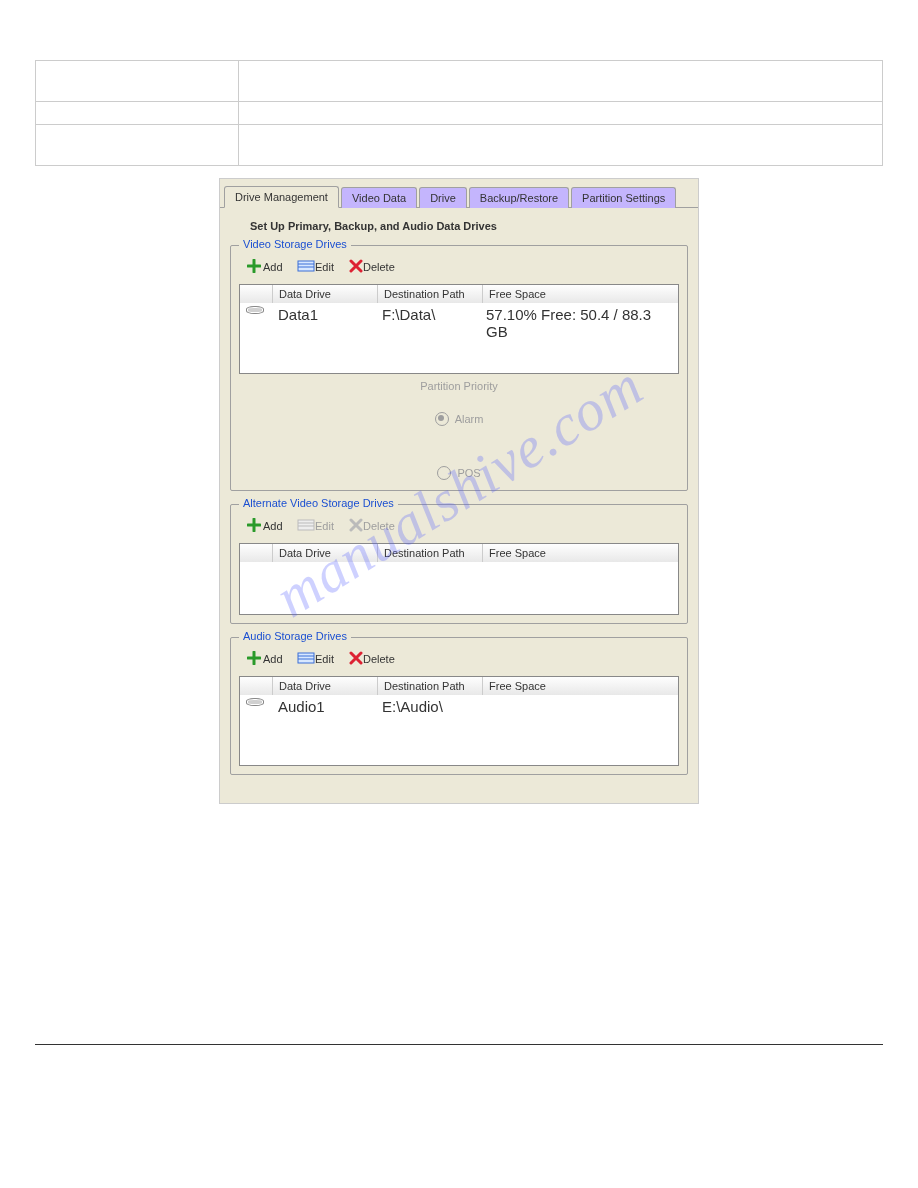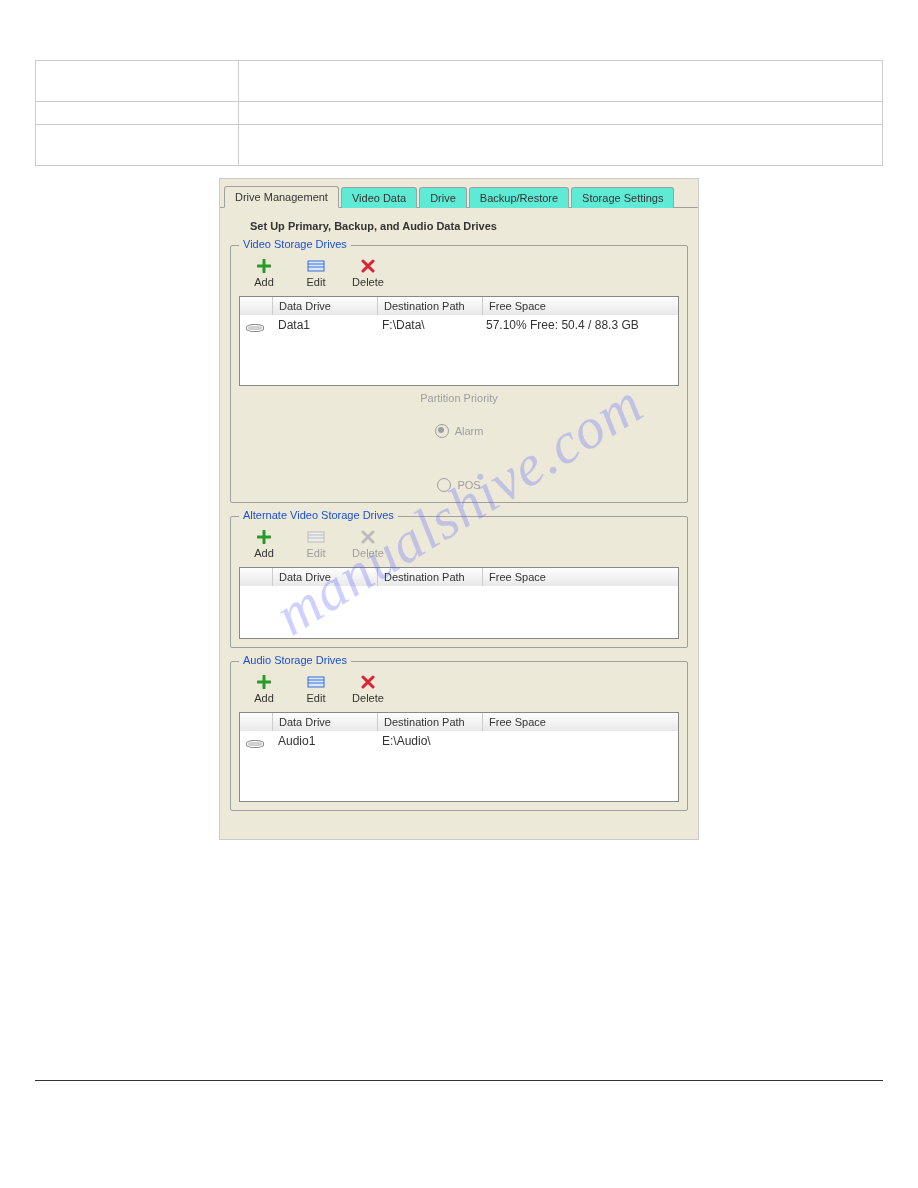--- a/index.html
+++ b/index.html
@@ -3,39 +3,39 @@
 <meta charset="utf-8">
 <style>
   body { margin: 0; font-family: Tahoma, Arial, sans-serif; font-size: 11px; background: #fff; color: #333; }
   .page { width: 918px; min-height: 1188px; margin: 0 auto; position: relative; box-sizing: border-box; padding-top: 60px; }
   .top-table { width: 848px; margin: 0 auto; border: 1px solid #ccc; border-collapse: collapse; }
   .top-table td { border: 1px solid #ccc; height: 38px; }
   .top-table td.col1 { width: 200px; }
   .top-table tr.short td { height: 20px; }
   .panel { width: 480px; margin: 12px auto 0 auto; background: #ece9d8; border: 1px solid #ccc; box-sizing: border-box; padding: 0; position: relative; }
   .tabbar { display: flex; align-items: center; padding: 6px 0 0 4px; background: #ece9d8; border-bottom: 1px solid #a0a0a0; }
-  .tab { border: 1px solid #a0a0a0; border-bottom: none; padding: 4px 10px; margin-right: 2px; background: #5eead4; border-radius: 3px 3px 0 0; position: relative; top: 1px; cursor: default; }
+  .tab { border: 1px solid #a0a0a0; border-bottom: none; padding: 4px 10px; margin-right: 2px; background: #c4b5fd; border-radius: 3px 3px 0 0; position: relative; top: 1px; cursor: default; }
   .tab.active { background: #ece9d8; font-weight: normal; z-index: 2; border-bottom: 1px solid #ece9d8; }
   .panel-body { padding: 8px 10px 18px 10px; }
   .panel-title { font-weight: bold; color: #333; margin: 4px 0 12px 20px; }
   .groupbox { border: 1px solid #a0a0a0; border-radius: 2px; margin: 13px 0 10px 0; position: relative; padding: 10px 8px 8px 8px; }
   .groupbox .legend { position: absolute; top: -8px; left: 8px; background: #ece9d8; padding: 0 4px; color: #1b4fd1; font-size: 11px; }
   .toolbar { display: flex; gap: 14px; padding: 2px 0 8px 6px; }
-  .tbtn { display: flex; flex-direction: column; align-items: center; width: 38px; cursor: pointer; }
+  .tbtn { display: flex; flex-direction: row; align-items: center; width: 38px; cursor: pointer; }
   .tbtn.disabled { color: #9e9e9e; cursor: default; }
   .tbtn .ico { width: 18px; height: 16px; display: flex; align-items: center; justify-content: center; margin-bottom: 2px; }
   .table { border: 1px solid #888; background: #fff; }
   .thead { display: flex; }
   .th { border-right: 1px solid #ccc; padding: 3px 6px; background: linear-gradient(#fefefe,#e8e8e8); color: #333; }
   .th.icon { width: 20px; }
   .th.drive { width: 92px; }
   .th.path { width: 92px; }
   .th.free { flex: 1; border-right: none; }
   .tbody { min-height: 56px; }
-  .row { display: flex; align-items: flex-end; font-size: 12px; }
+  .row { display: flex; align-items: flex-start; font-size: 15px; }
   .cell { padding: 3px 6px; }
   .cell.icon { width: 20px; display:flex; align-items:center; }
   .cell.drive { width: 92px; }
   .cell.path { width: 92px; }
   .cell.free { flex: 1; }
   .pp-row { display: flex; align-items: center; gap: 20px; padding: 6px 4px 2px 4px; color: #9e9e9e; flex-direction: column; }
   .radiolabel { display: flex; align-items: center; gap: 6px; }
   .radio { width: 12px; height: 12px; border: 1px solid #9e9e9e; border-radius: 50%; display: inline-block; position: relative; }
   .radio.filled::after { content:""; position:absolute; left:2px; top:2px; width:6px; height:6px; background:#9e9e9e; border-radius:50%; }
   .watermark { position: absolute; left: 50%; top: 50%; transform: translate(-50%,-50%) rotate(-32deg); font-size: 58px; color: rgba(80,90,255,0.28); font-family: Georgia, 'Times New Roman', serif; font-style: italic; pointer-events: none; letter-spacing: 1px; white-space: nowrap; z-index: 50; }
@@ -63,21 +63,21 @@
   </tbody>
     </table>
 
   <div class="panel">
     <div class="watermark">manualshive.com</div>
     <div class="tabbar">
       <div class="tab active">Drive Management</div>
       <div class="tab">Video Data</div>
       <div class="tab">Drive</div>
       <div class="tab">Backup/Restore</div>
-      <div class="tab">Storage Settings</div>
+      <div class="tab">Partition Settings</div>
     </div>
 
     <div class="panel-body">
       <div class="panel-title">Set Up Primary, Backup, and Audio Data Drives</div>
 
       <div class="groupbox">
         <div class="legend">Video Storage Drives</div>
         <div class="toolbar">
           <div class="tbtn">
             <span class="ico">

